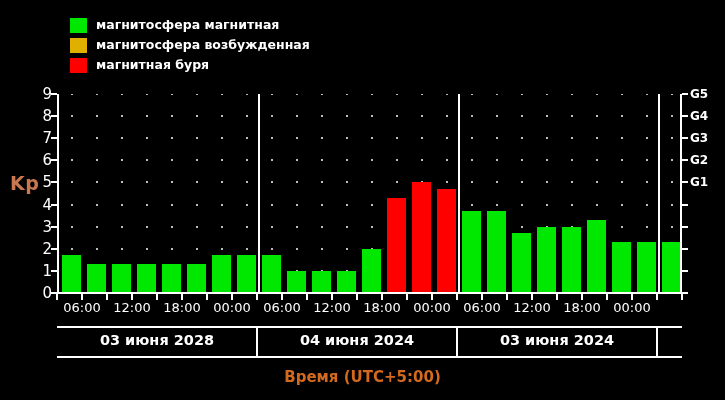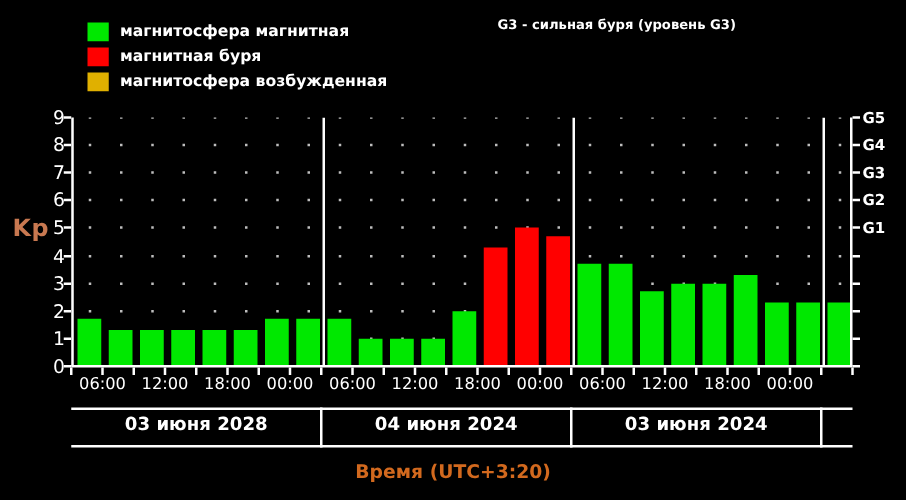--- a/index.html
+++ b/index.html
@@ -270,31 +270,30 @@
 </style>
 </head>
 <body>
 
 <div id="legend">
   <div class="legend-row">
     <span class="legend-swatch" style="background: rgb(0, 232, 0);"></span>
     <span class="legend-label">магнитосфера магнитная</span>
   </div>
   <div class="legend-row">
+    <span class="legend-swatch" style="background: rgb(224, 176, 0);"></span>
+    <span class="legend-label">магнитосфера возбужденная</span>
+  </div>
+  <div class="legend-row">
     <span class="legend-swatch" style="background: rgb(255, 0, 0);"></span>
     <span class="legend-label">магнитная буря</span>
   </div>
-  <div class="legend-row">
-    <span class="legend-swatch" style="background: rgb(224, 176, 0);"></span>
-    <span class="legend-label">магнитосфера возбужденная</span>
-  </div>
 </div>
 
 <div id="glevels">
-  <div class="glevel-row">G3 - сильная буря (уровень G3)</div>
 </div>
 
 <div id="kp-title">Kp</div>
 <div id="y-axis-labels">
     <div class="y-tick-label" style="top: 200px;">0</div>
     <div class="y-tick-label" style="top: 177.889px;">1</div>
     <div class="y-tick-label" style="top: 155.778px;">2</div>
     <div class="y-tick-label" style="top: 133.667px;">3</div>
     <div class="y-tick-label" style="top: 111.556px;">4</div>
     <div class="y-tick-label" style="top: 89.4444px;">5</div>
@@ -639,20 +638,20 @@
     <div class="time-label" style="left: 482px;">06:00</div>
     <div class="time-label" style="left: 532px;">12:00</div>
     <div class="time-label" style="left: 582px;">18:00</div>
     <div class="time-label" style="left: 632px;">00:00</div>
   </div>
 
 <div id="date-rule-top"></div>
 <div id="date-rule-bottom"></div>
 <div id="date-band"></div>
 
-<div id="x-title">Время (UTC+3:20)</div>
+<div id="x-title">Время (UTC+5:00)</div>
 
 <div class="date-label" style="left: 157px;">03 июня 2028</div>
 <div class="date-label" style="left: 357px;">04 июня 2024</div>
 <div class="date-sep" style="left: 256px;"></div>
 <div class="date-label" style="left: 557px;">03 июня 2024</div>
 <div class="date-sep" style="left: 456px;"></div>
 <div class="date-sep" style="left: 656px;"></div>
 
 </body></html>

